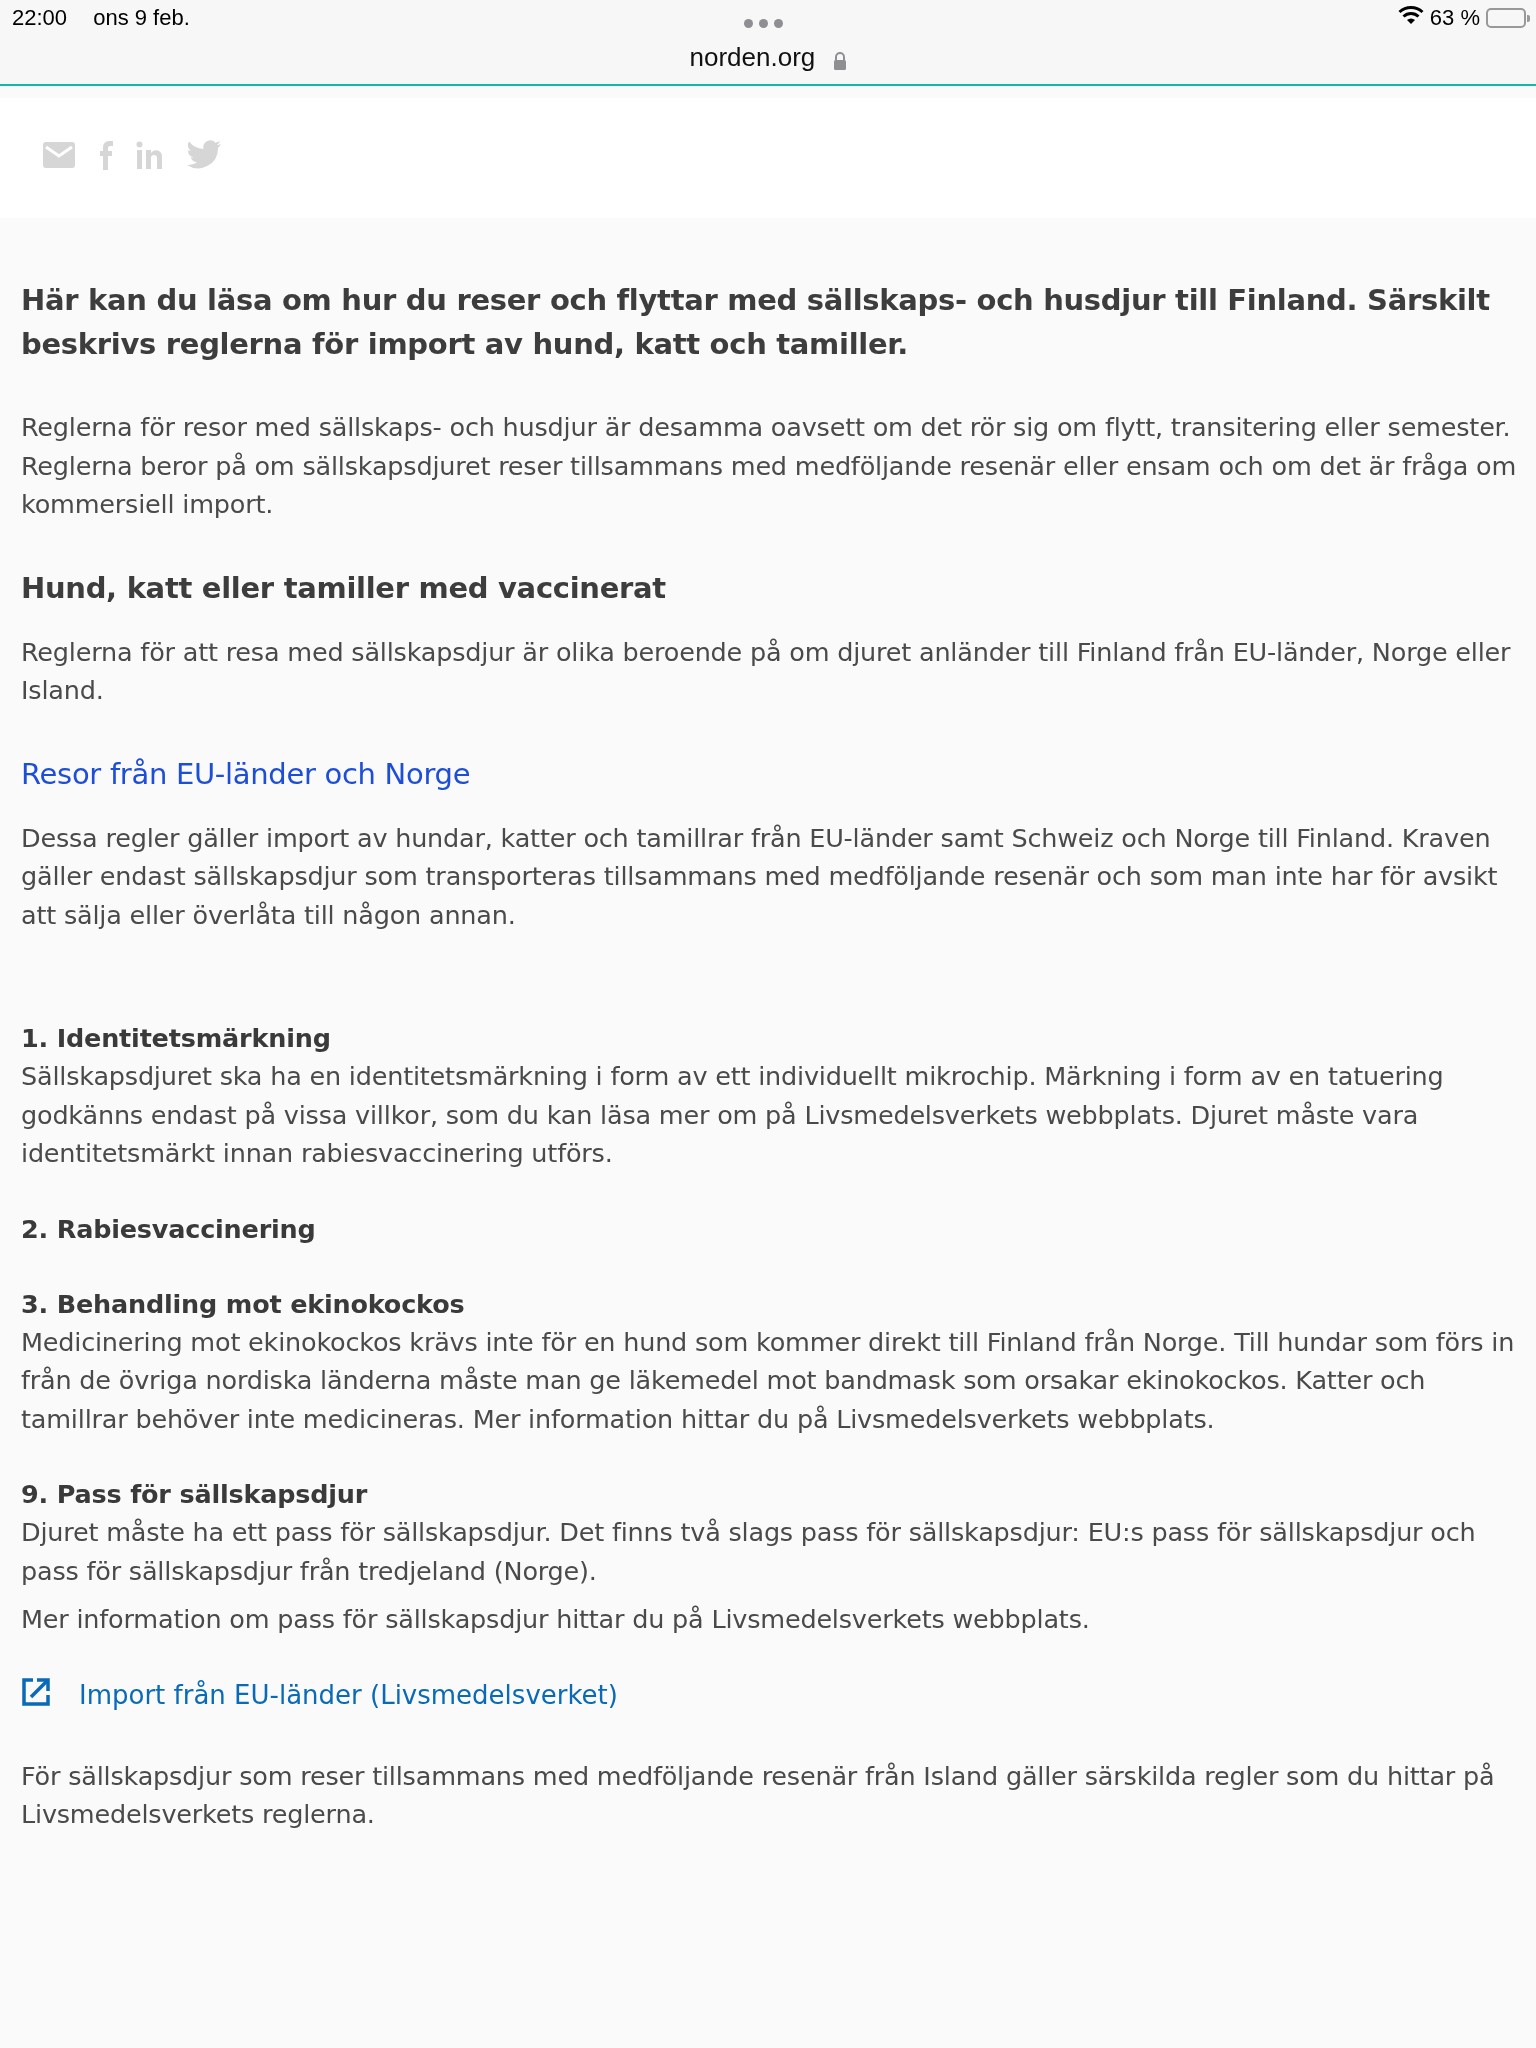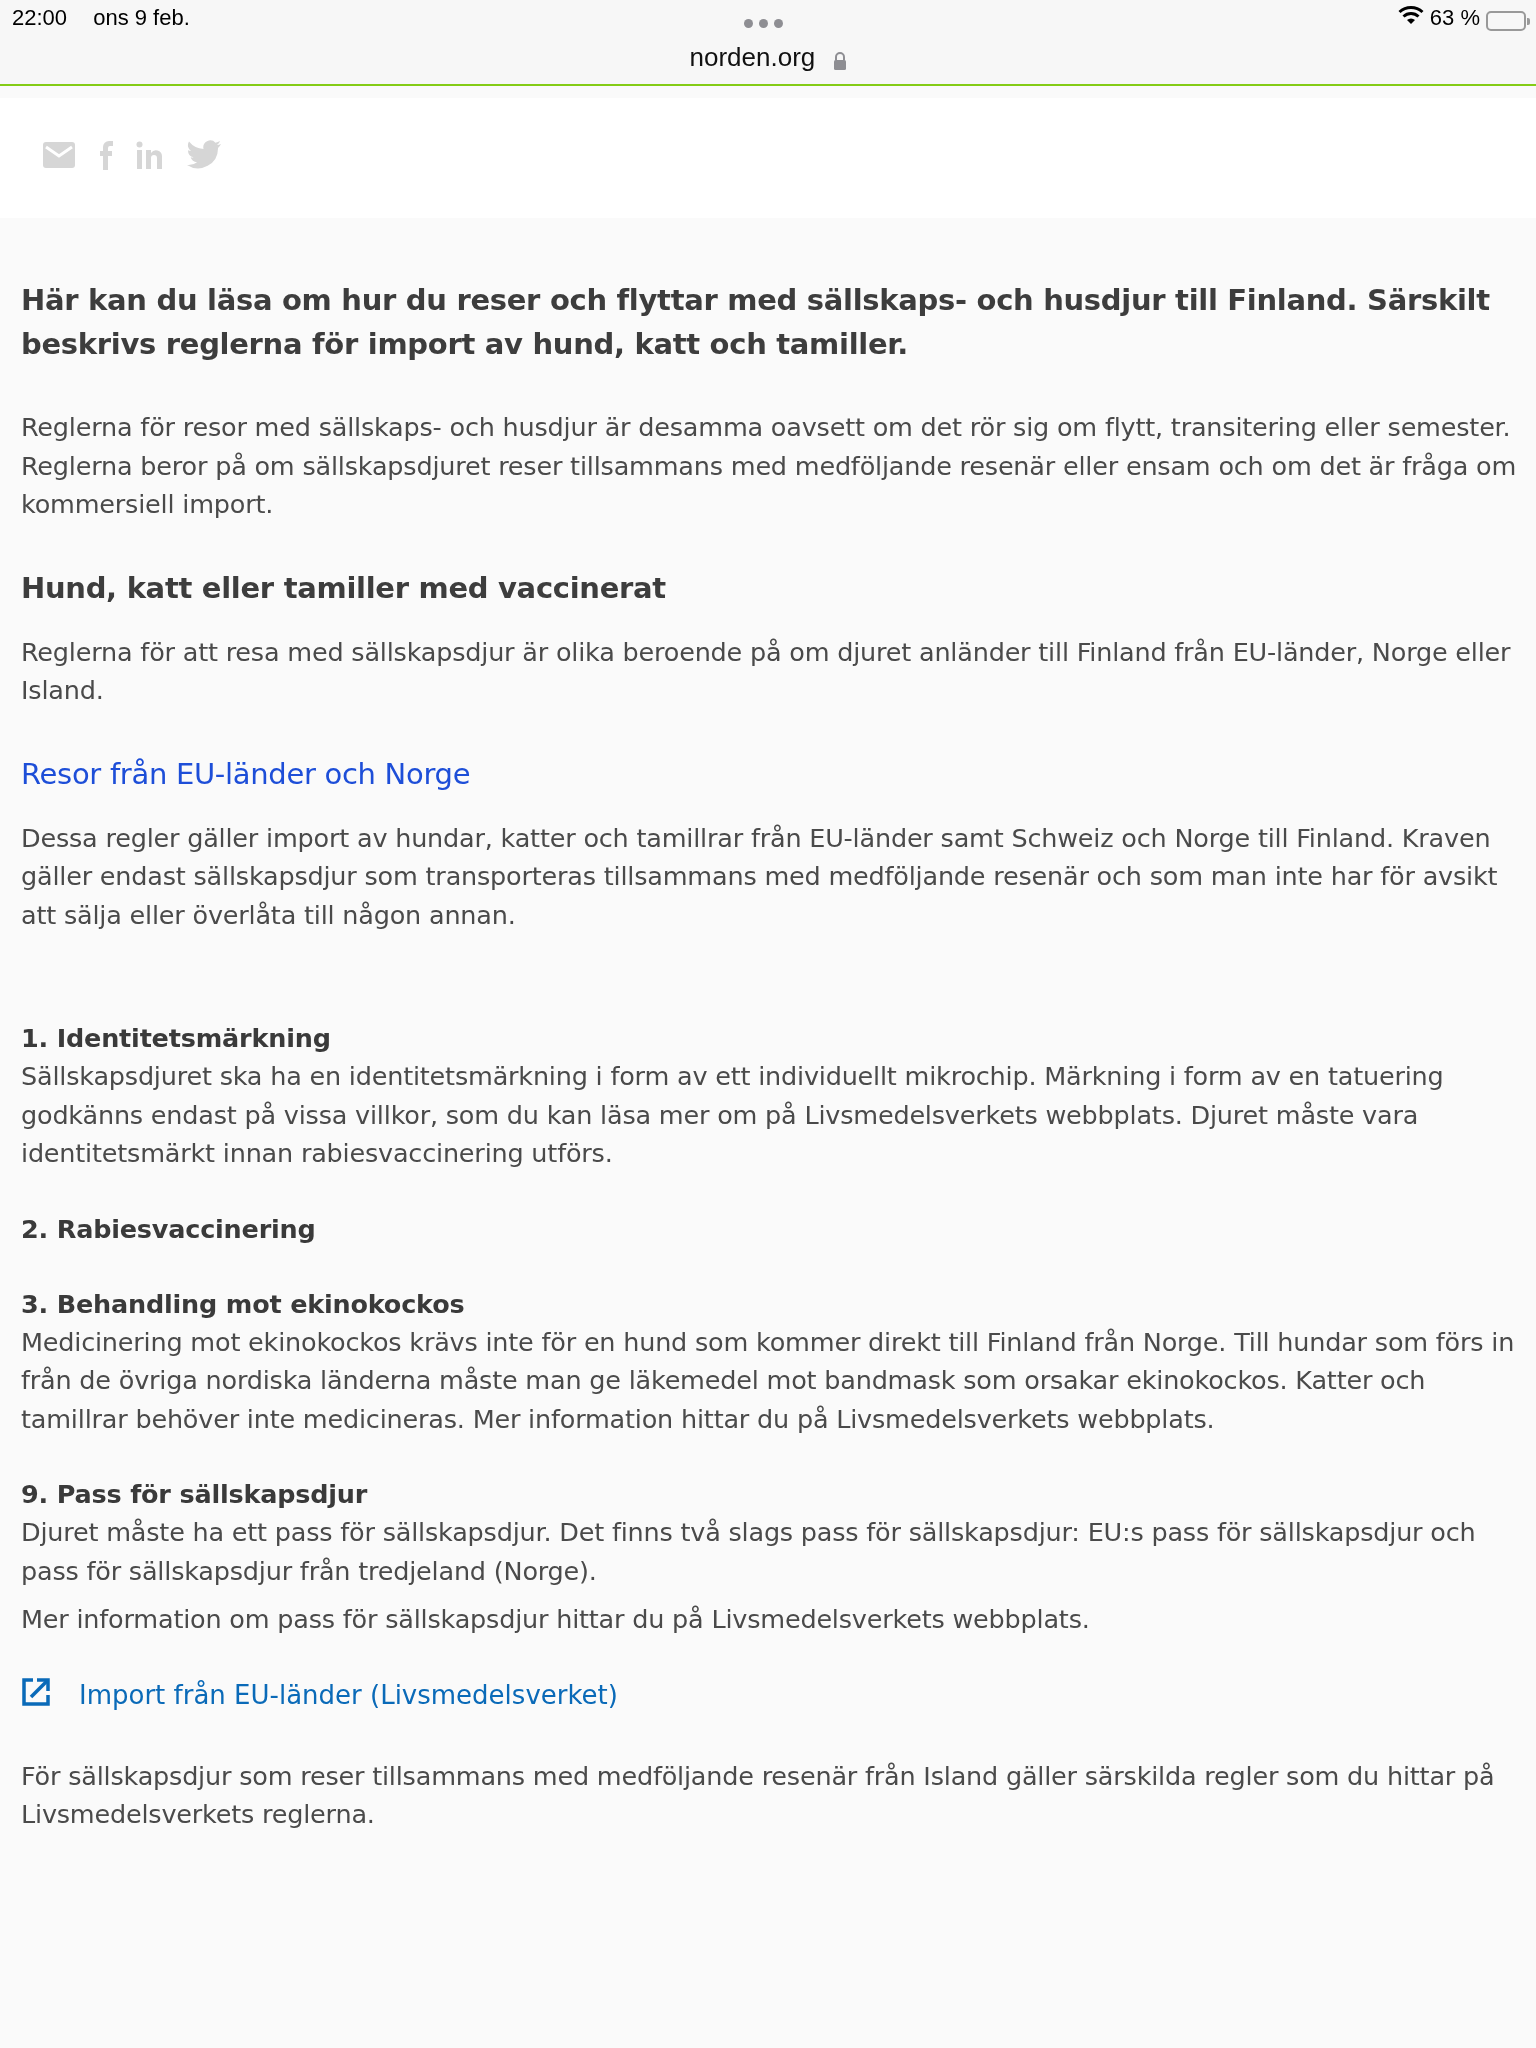--- a/index.html
+++ b/index.html
@@ -9,21 +9,21 @@
       overflow: hidden;
       background: #fafafa;
       font-family: "Liberation Sans", "DejaVu Sans", sans-serif;
       color: #444444;
     }
     
     .chrome {
       position: absolute; left: 0; top: 0;
       width: 1536px; height: 86px;
       background: #f7f7f7;
-      border-bottom: 2px solid #84cc16;
+      border-bottom: 2px solid #14b8a6;
     }
     .status-left {
       position: absolute; left: 12px; top: 5px;
       font-size: 22px; color: #000;
       font-family: "Liberation Sans", sans-serif;
     }
     .status-left .time { margin-right: 20px; }
     .dots {
       position: absolute; left: 744px; top: 19px;
       display: flex; gap: 6px;
@@ -36,21 +36,21 @@
       position: absolute; left: 0; width: 1536px; top: 42px;
       text-align: center; font-size: 26px; color: #111;
       font-family: "Liberation Sans", sans-serif;
     }
     .url-bar .lock {
       display: inline-block; vertical-align: middle; margin-left: 10px;
       position: relative; width: 14px; height: 20px; top: -2px;
     }
     .status-right {
       position: absolute; right: 10px; top: 5px;
-      display: flex; align-items: flex-end; gap: 6px;
+      display: flex; align-items: center; gap: 6px;
       font-size: 22px; color: #000;
     }
     .battery {
       width: 40px; height: 20px; border: 2px solid #999; border-radius: 5px;
       position: relative; padding: 2px;
     }
     .battery .fill { height: 100%; background: #000; border-radius: 2px; }
     .battery::after {
       content: ""; position: absolute; right: -6px; top: 5px;
       width: 3px; height: 7px; background: #999; border-radius: 0 2px 2px 0;

